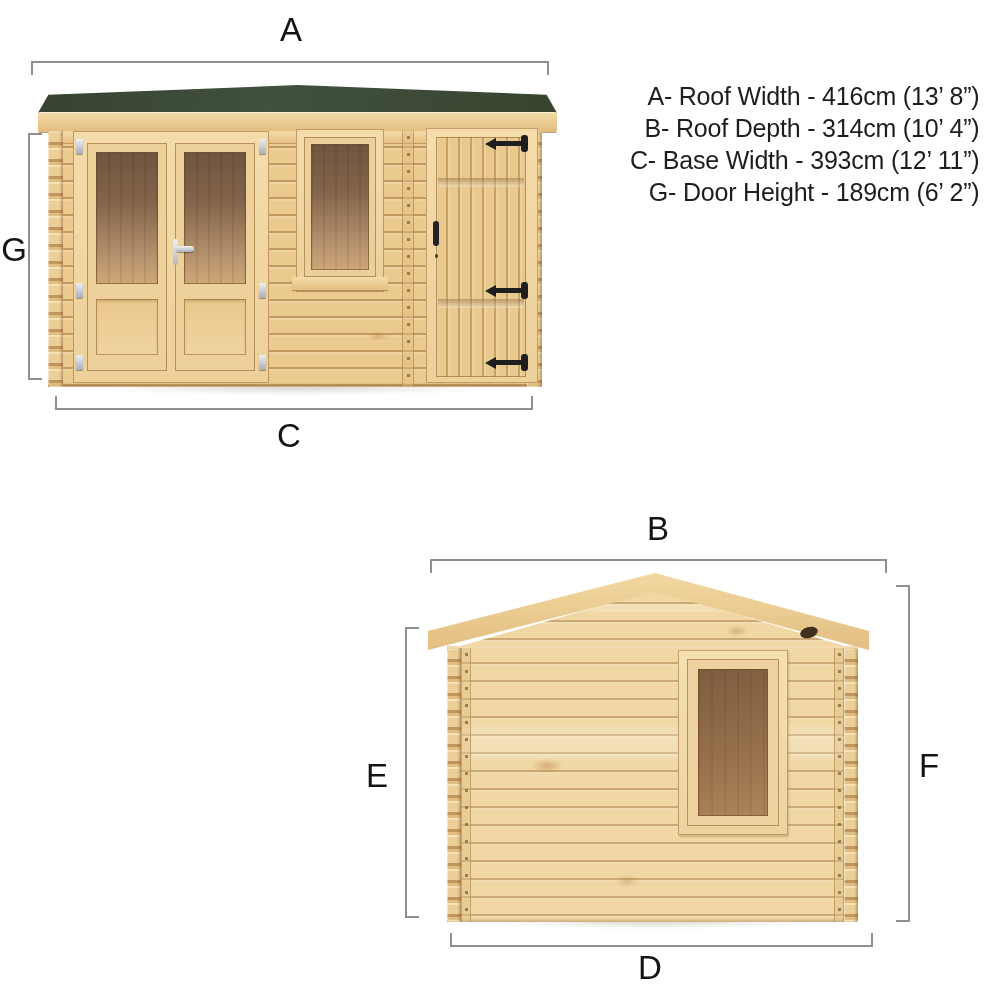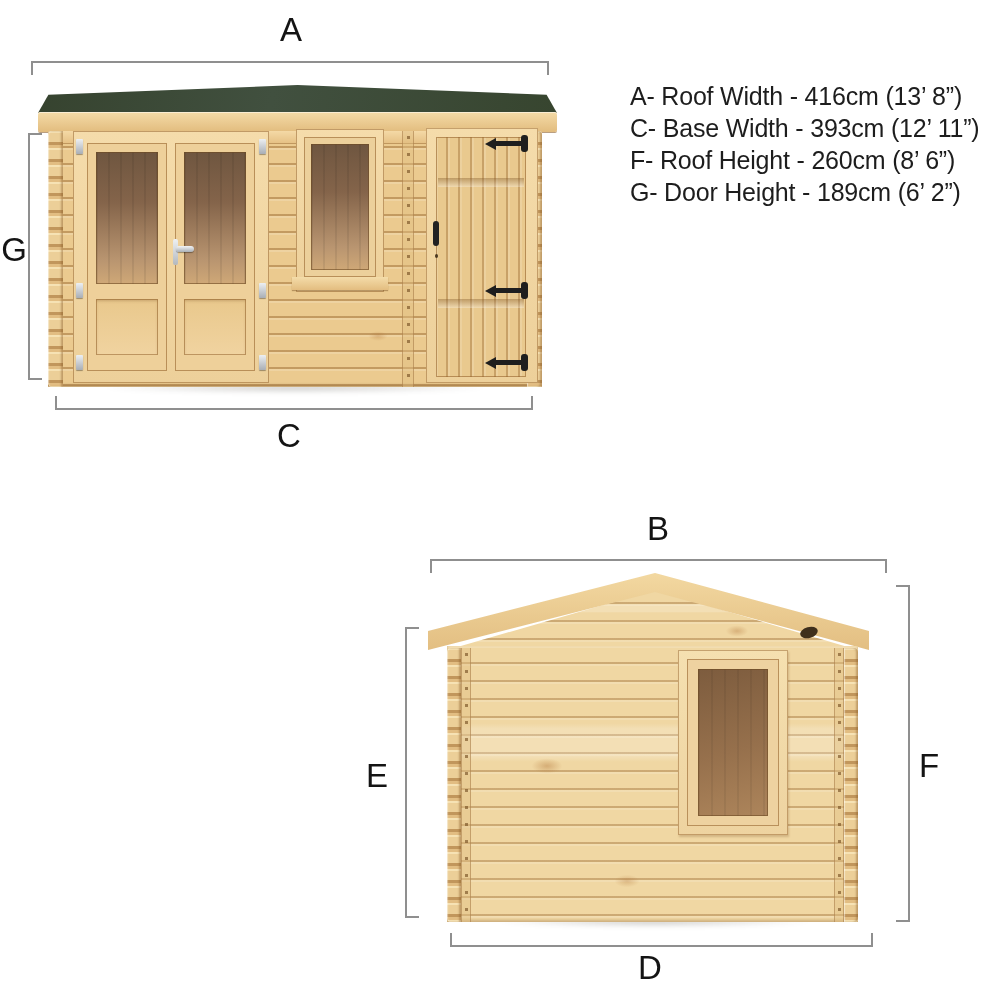--- a/index.html
+++ b/index.html
@@ -61,21 +61,21 @@
   }
   .silver-hinge{width:7px;height:15px;background:linear-gradient(180deg,#eceff2,#a9aeb5);border-radius:1px;box-shadow:0 1px 1px rgba(0,0,0,.35);}
   .t-hinge{position:absolute;width:30px;height:5px;background:#1e1e1e;}
   .t-hinge::before{content:"";position:absolute;left:-10px;top:-3.5px;width:0;height:0;
     border-right:11px solid #1e1e1e;border-top:6px solid transparent;border-bottom:6px solid transparent;}
   .t-hinge::after{content:"";position:absolute;right:-3px;top:-6px;width:7px;height:17px;background:#1e1e1e;border-radius:3px;}
   .rail-groove{position:absolute;left:2px;right:2px;height:9px;
     background:linear-gradient(180deg, rgba(120,78,30,.38), rgba(255,255,255,.30));}
   .shadow-strip{background:radial-gradient(ellipse closest-side, rgba(40,35,25,.22), rgba(40,35,25,0) 80%);filter:blur(2px);}
   
-  #legend{position:absolute;left:630px;top:80px;font-size:25px;line-height:32px;letter-spacing:-0.2px;color:#1d1d1d;}
+  #legend{position:absolute;left:630px;top:80px;font-size:25px;line-height:32px;letter-spacing:-0.2px;color:#1d1d1d;text-align:right;}
   #legend .row{white-space:nowrap;}
 </style>
 </head>
 <body>
 
 <div id="canvas">
 
   <div>
 
     <div class="dim dim-top" style="left:31px;top:61px;width:514px;height:12px;"></div>
@@ -156,22 +156,22 @@
 
     <div class="dim dim-left" style="left:28px;top:133px;width:12px;height:243px;"></div>
     <div class="dim-label" style="left:-3px;top:232px;">G</div>
 
     <div class="dim dim-bottom" style="left:55px;top:396px;width:474px;height:12px;"></div>
     <div class="dim-label" style="left:272px;top:418px;">C</div>
   </div>
 
   <div id="legend">
     <div class="row">A- Roof Width - 416cm (13’ 8”)</div>
+    <div class="row">B- Roof Depth - 314cm (10’ 4”)</div>
     <div class="row">C- Base Width - 393cm (12’ 11”)</div>
-    <div class="row">F- Roof Height - 260cm (8’ 6”)</div>
     <div class="row">G- Door Height - 189cm (6’ 2”)</div>
   </div>
 
   <div>
 
     <div class="dim dim-top" style="left:430px;top:559px;width:453px;height:12px;"></div>
     <div class="dim-label" style="left:641px;top:511px;">B</div>
 
     <div class="abs shadow-strip" style="left:455px;top:915px;width:398px;height:14px;"></div>
 

